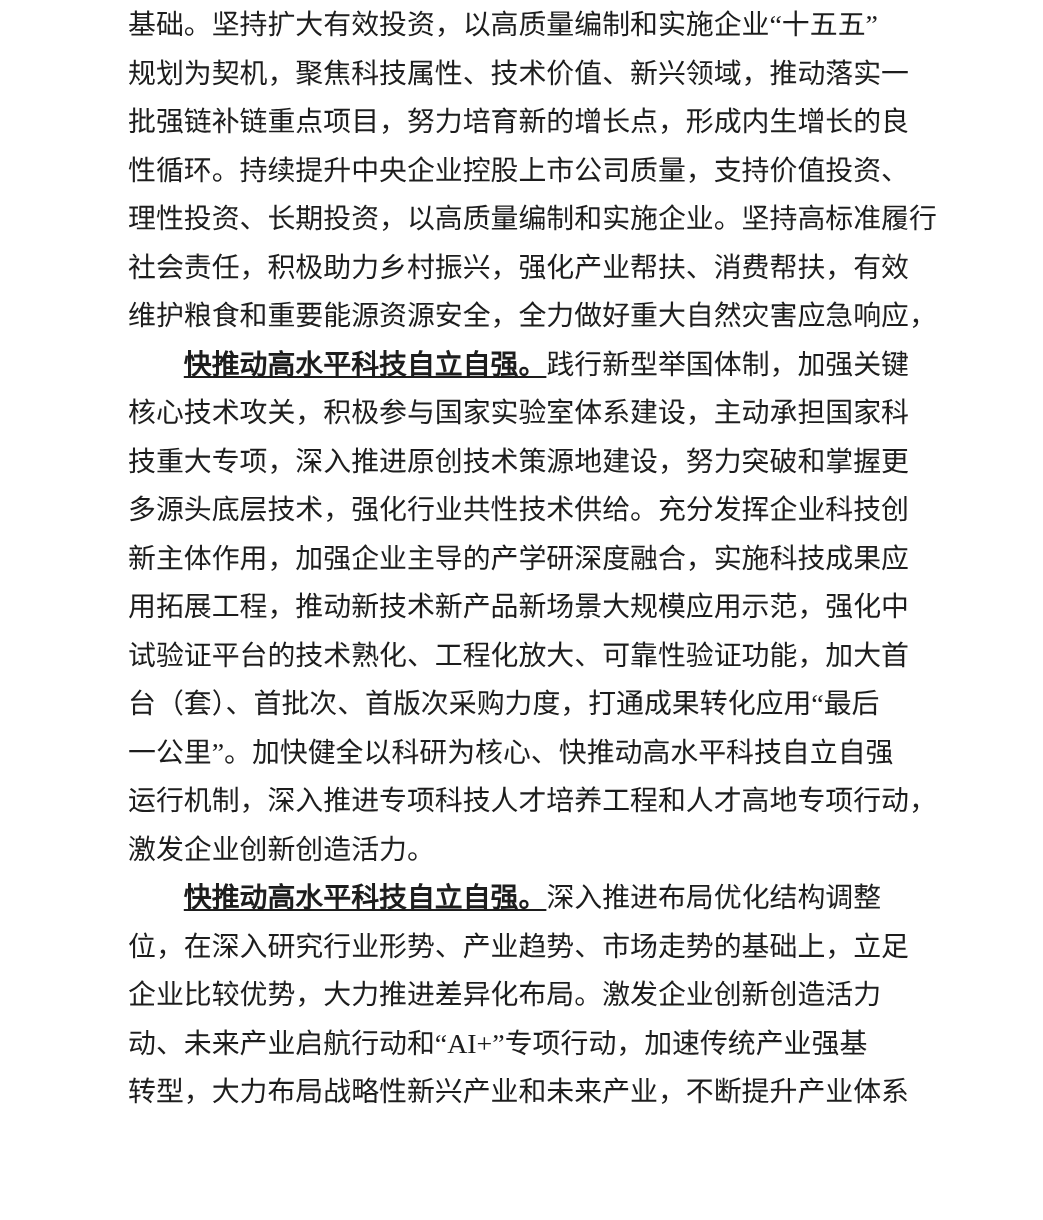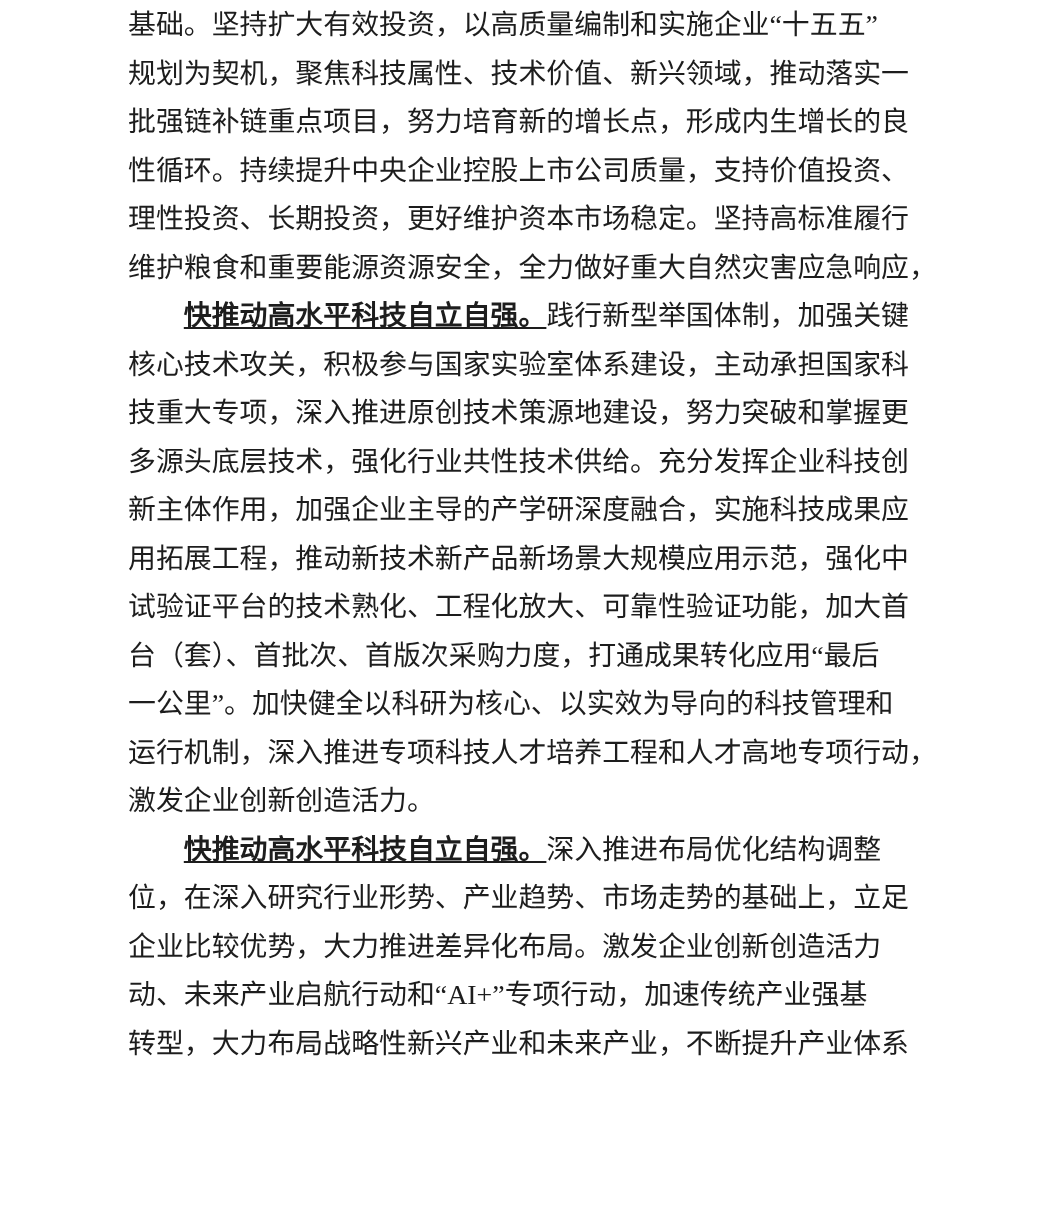--- a/index.html
+++ b/index.html
@@ -38,31 +38,32 @@
 </style>
 </head>
 <body>
 
 <div class="page">
   <div class="text-block" id="text-block">
       <div class="line"><span class="seg">基础。坚持扩大有效投资，以高质量编制和实施企业“十五五”</span></div>
       <div class="line"><span class="seg">规划为契机，聚焦科技属性、技术价值、新兴领域，推动落实一</span></div>
       <div class="line"><span class="seg">批强链补链重点项目，努力培育新的增长点，形成内生增长的良</span></div>
       <div class="line"><span class="seg">性循环。持续提升中央企业控股上市公司质量，支持价值投资、</span></div>
-      <div class="line"><span class="seg">理性投资、长期投资，更好维护资本市场稳定。坚持高标准履行</span></div>
+      <div class="line"><span class="seg">理性投资、长期投资，以高质量编制和实施企业。坚持高标准履行</span></div>
+      <div class="line"><span class="seg">社会责任，积极助力乡村振兴，强化产业帮扶、消费帮扶，有效</span></div>
       <div class="line"><span class="seg">维护粮食和重要能源资源安全，全力做好重大自然灾害应急响应，</span></div>
       <div class="line indent"><span class="seg bold">快推动高水平科技自立自强。</span><span class="seg">践行新型举国体制，加强关键</span></div>
       <div class="line"><span class="seg">核心技术攻关，积极参与国家实验室体系建设，主动承担国家科</span></div>
       <div class="line"><span class="seg">技重大专项，深入推进原创技术策源地建设，努力突破和掌握更</span></div>
       <div class="line"><span class="seg">多源头底层技术，强化行业共性技术供给。充分发挥企业科技创</span></div>
       <div class="line"><span class="seg">新主体作用，加强企业主导的产学研深度融合，实施科技成果应</span></div>
       <div class="line"><span class="seg">用拓展工程，推动新技术新产品新场景大规模应用示范，强化中</span></div>
       <div class="line"><span class="seg">试验证平台的技术熟化、工程化放大、可靠性验证功能，加大首</span></div>
       <div class="line"><span class="seg">台（套）、首批次、首版次采购力度，打通成果转化应用“最后</span></div>
-      <div class="line"><span class="seg">一公里”。加快健全以科研为核心、以实效为导向的科技管理和</span></div>
+      <div class="line"><span class="seg">一公里”。加快健全以科研为核心、快推动高水平科技自立自强</span></div>
       <div class="line"><span class="seg">运行机制，深入推进专项科技人才培养工程和人才高地专项行动，</span></div>
       <div class="line"><span class="seg">激发企业创新创造活力。</span></div>
       <div class="line indent"><span class="seg bold">快推动高水平科技自立自强。</span><span class="seg">深入推进布局优化结构调整</span></div>
       <div class="line"><span class="seg">位，在深入研究行业形势、产业趋势、市场走势的基础上，立足</span></div>
       <div class="line"><span class="seg">企业比较优势，大力推进差异化布局。激发企业创新创造活力</span></div>
       <div class="line"><span class="seg">动、未来产业启航行动和“AI+”专项行动，加速传统产业强基</span></div>
       <div class="line"><span class="seg">转型，大力布局战略性新兴产业和未来产业，不断提升产业体系</span></div>
     </div>
 </div>
 

